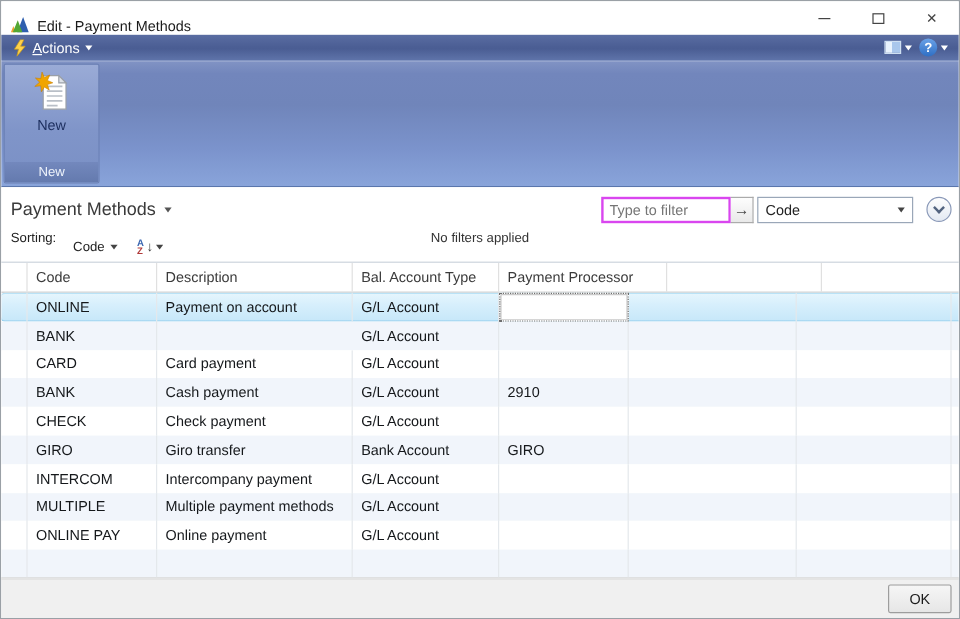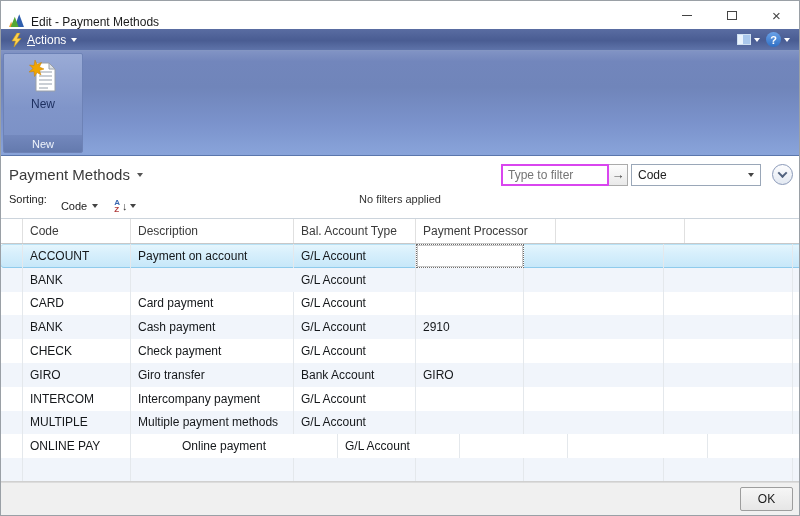--- a/index.html
+++ b/index.html
@@ -181,21 +181,21 @@
         <div class="h-cell" style="width: 108px;">Code</div>
         <div class="h-cell" style="width: 163px;">Description</div>
         <div class="h-cell" style="width: 122px;">Bal. Account Type</div>
         <div class="h-cell" style="width: 140px;">Payment Processor</div>
         <div class="h-cell" style="width: 129px;"></div>
         <div class="h-cell edge-cell"></div>
       </div>
     <div id="gridBody">
         <div class="g-row selected">
           <div class="g-cell" style="width: 22px;"></div>
-          <div class="g-cell" style="width: 108px;">ACCOUNT</div>
+          <div class="g-cell" style="width: 108px;">ONLINE</div>
           <div class="g-cell" style="width: 163px;">Payment on account</div>
           <div class="g-cell" style="width: 122px;">G/L Account</div>
           <div class="g-cell focused" style="width: 108px;"></div>
           <div class="g-cell" style="width: 140px;"></div>
           <div class="g-cell" style="width: 129px;"></div>
           <div class="g-cell edge-cell"></div>
         </div>
         <div class="g-row alt">
           <div class="g-cell" style="width: 22px;"></div>
           <div class="g-cell" style="width: 108px;">BANK</div>
@@ -262,21 +262,21 @@
           <div class="g-cell" style="width: 163px;">Multiple payment methods</div>
           <div class="g-cell" style="width: 122px;">G/L Account</div>
           <div class="g-cell" style="width: 108px;"></div>
           <div class="g-cell" style="width: 140px;"></div>
           <div class="g-cell" style="width: 129px;"></div>
           <div class="g-cell edge-cell"></div>
         </div>
         <div class="g-row">
           <div class="g-cell" style="width: 22px;"></div>
           <div class="g-cell" style="width: 108px;">ONLINE PAY</div>
-          <div class="g-cell" style="width: 163px; margin-left: 44px;">Online payment</div>
+          <div class="g-cell" style="width: 163px;">Online payment</div>
           <div class="g-cell" style="width: 122px;">G/L Account</div>
           <div class="g-cell" style="width: 108px;"></div>
           <div class="g-cell" style="width: 140px;"></div>
           <div class="g-cell" style="width: 129px;"></div>
           <div class="g-cell edge-cell"></div>
         </div>
         <div class="g-row alt">
           <div class="g-cell" style="width: 22px;"></div>
           <div class="g-cell" style="width: 108px;"></div>
           <div class="g-cell" style="width: 163px;"></div>

